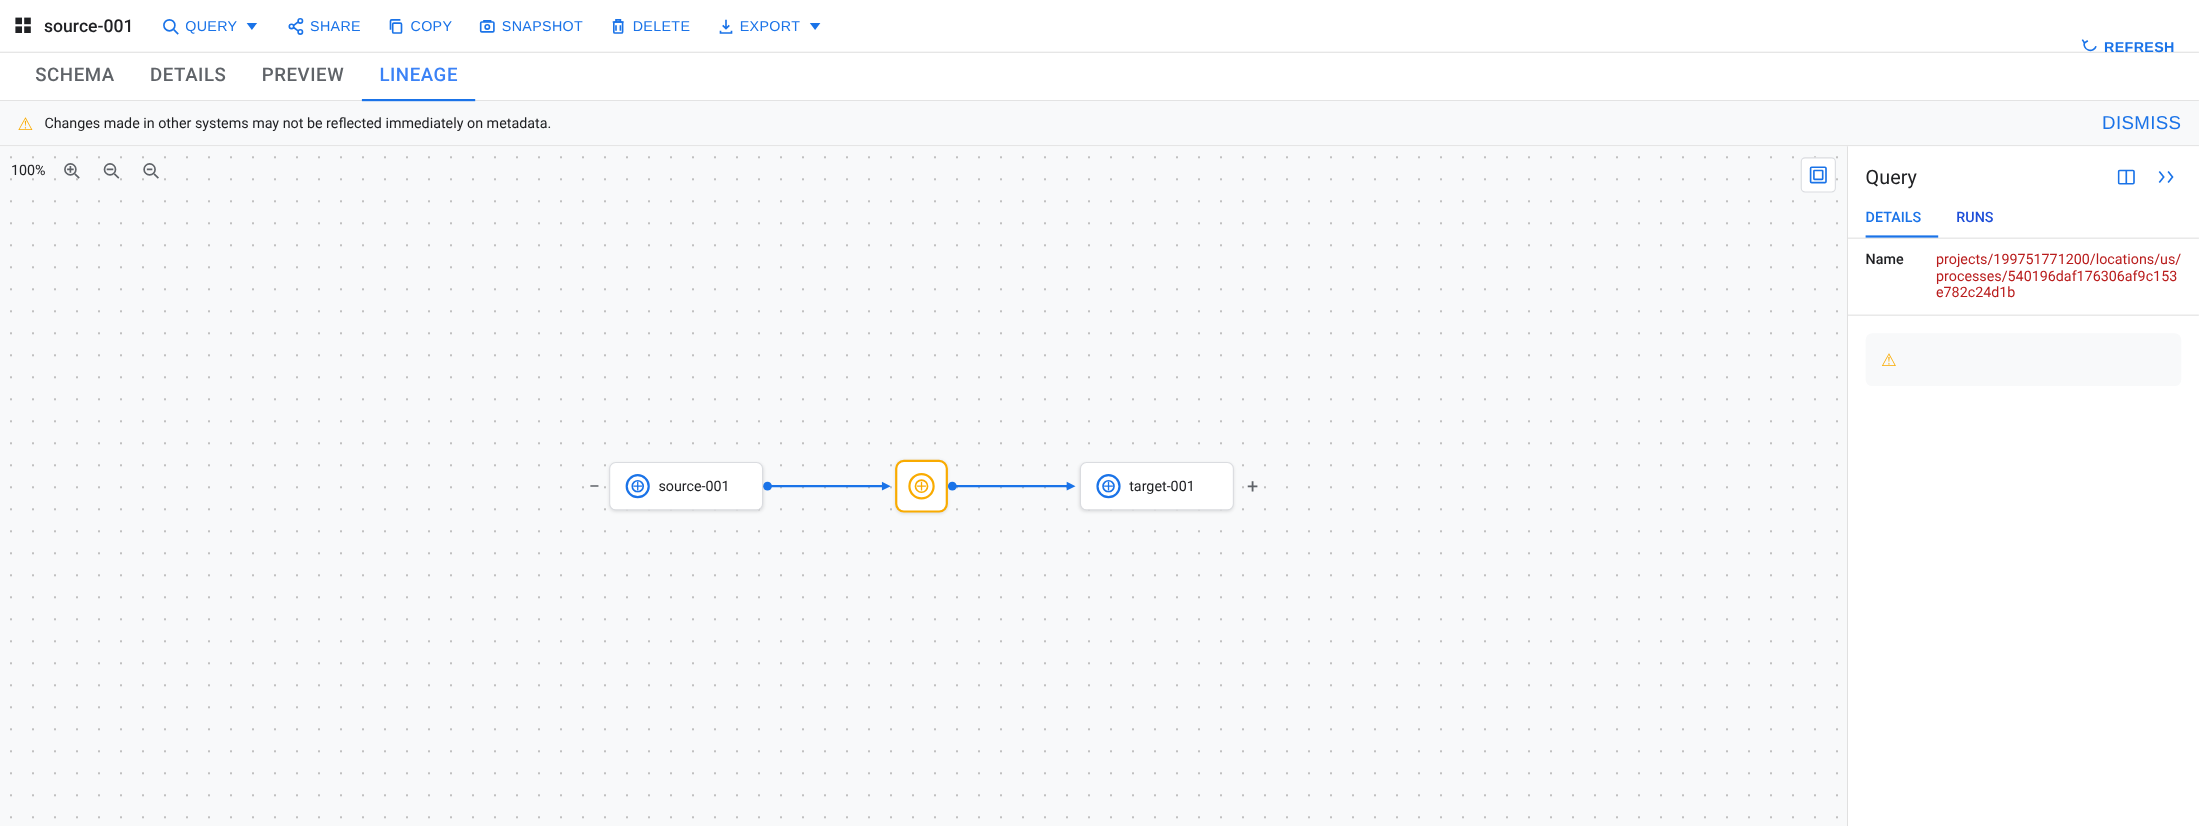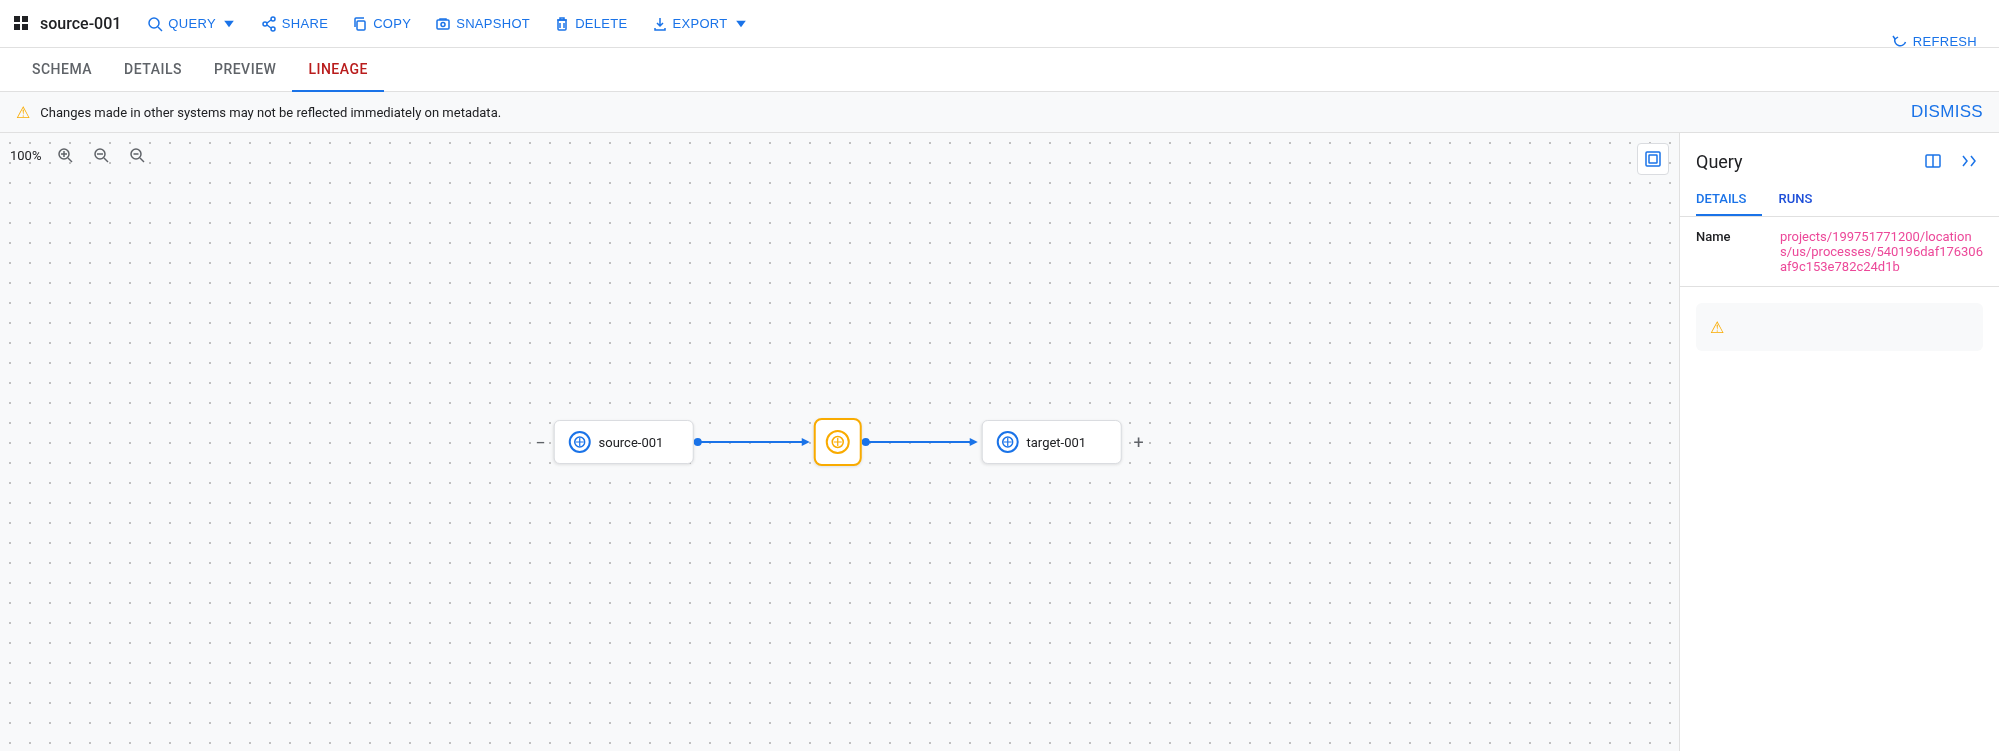--- a/index.html
+++ b/index.html
@@ -48,58 +48,58 @@
       font-weight: 500;
       cursor: pointer;
       border-radius: 4px;
       text-transform: uppercase;
       letter-spacing: 0.3px;
     }
     .toolbar-btn svg { width: 16px; height: 16px; }
     .toolbar-spacer { flex: 1; }
     .refresh-btn {
       display: flex;
-      align-items: flex-start;
+      align-items: flex-end;
       gap: 5px;
       padding: 6px 10px;
       border: none;
       background: transparent;
       color: #1a73e8;
       font-size: 13px;
-      font-weight: 400;
+      font-weight: 700;
       cursor: pointer;
       text-transform: uppercase;
       letter-spacing: 0.3px;
       margin-top: 36px;
     }
 
     
     .tabbar {
       display: flex;
       align-items: center;
       height: 44px;
       border-bottom: 1px solid #e0e0e0;
       padding: 0 16px;
       gap: 0;
     }
     .tab {
       padding: 0 16px;
       height: 44px;
       display: flex;
       align-items: center;
-      font-size: 14px;
+      font-size: 17px;
       font-weight: 500;
       color: #5f6368;
       cursor: pointer;
       border-bottom: 2px solid transparent;
       text-transform: uppercase;
       letter-spacing: 0.5px;
     }
     .tab.active {
-      color: #b91c1c;
+      color: #3b82f6;
       border-bottom: 2px solid #1a73e8;
     }
 
     
     .warning-banner {
       display: flex;
       align-items: center;
       justify-content: space-between;
       padding: 10px 16px;
       background: #f8f9fa;
@@ -322,32 +322,32 @@
     
     .panel-content {
       flex: 1;
       overflow-y: auto;
     }
     .panel-row {
       display: flex;
       padding: 12px 16px;
       border-bottom: 1px solid #e0e0e0;
       align-items: flex-start;
-      gap: 24px;
+      gap: 4px;
     }
     .panel-row-label {
       font-size: 13px;
       font-weight: 500;
       color: #202124;
       min-width: 60px;
       flex-shrink: 0;
     }
     .panel-row-value {
       font-size: 13px;
-      color: #ec4899;
+      color: #b91c1c;
       word-break: break-all;
     }
 
     
     .panel-warning {
       margin: 16px;
       padding: 14px;
       background: #f8f9fa;
       border-radius: 6px;
       display: flex;

